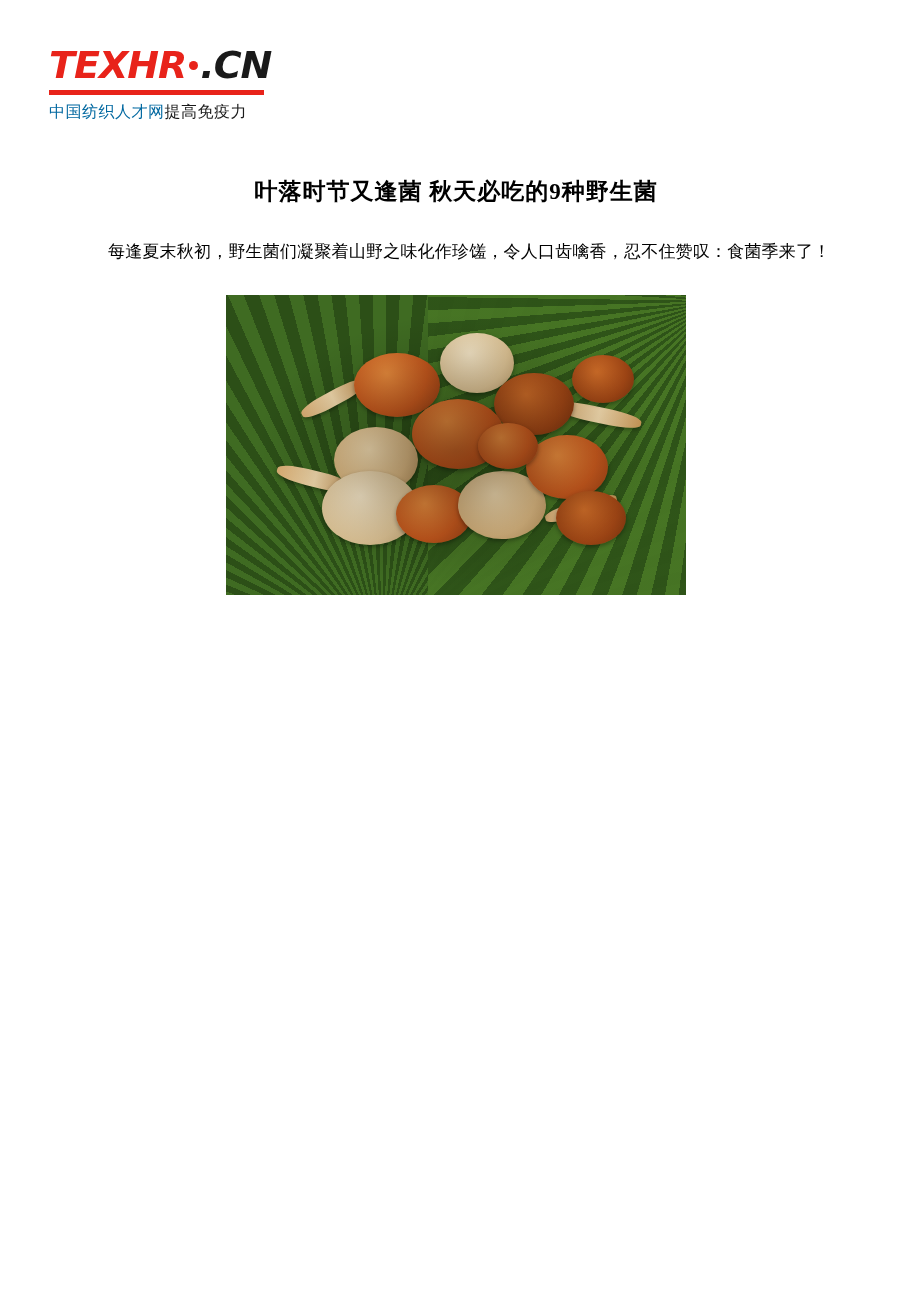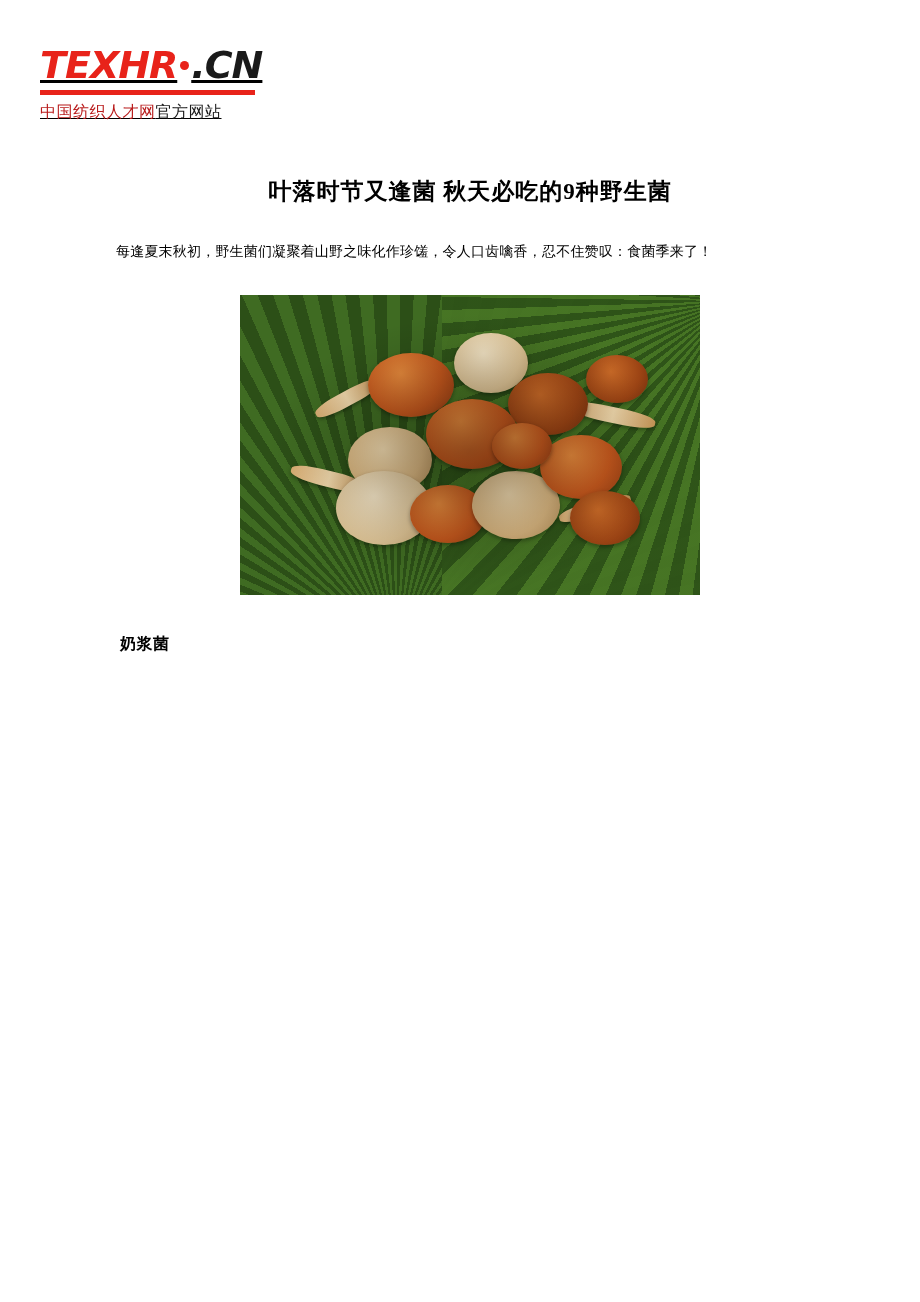--- a/index.html
+++ b/index.html
@@ -18,25 +18,24 @@
     position: relative;
     width: 920px;
     height: 1302px;
     box-sizing: border-box;
     padding: 0 78px;
   }
 
   
   .logo-block {
     position: absolute;
-    left: 40px;
+    left: 49px;
     top: 42px;
     width: 250px;
     height: 90px;
-    text-decoration: underline;
   }
   .logo-wordmark {
     position: relative;
     display: block;
     height: 46px;
     width: 215px;
   }
   .logo-text {
     font-family: "DejaVu Sans", sans-serif;
     font-weight: bold;
@@ -68,41 +67,41 @@
   .logo-sub {
     font-family: "DejaVu Sans", sans-serif;
     font-size: 16px;
     color: #1a1a1a;
     margin-top: 7px;
     letter-spacing: 0.5px;
     line-height: 20px;
     white-space: nowrap;
   }
   .logo-sub .accent {
-    color: #b91c1c;
+    color: #0369a1;
   }
 
   
   .doc {
     position: absolute;
-    left: 88px;
+    left: 74px;
     top: 175px;
     width: 764px;
   }
   h1.doc-title {
     font-family: "Liberation Serif", "DejaVu Serif", serif;
     font-size: 23px;
     font-weight: bold;
     text-align: center;
     margin: 0 0 26px 0;
     letter-spacing: 1px;
     line-height: 34px;
   }
   p.para {
-    font-size: 14px;
+    font-size: 17px;
     line-height: 34px;
     margin: 0 0 22px 0;
     text-align: justify;
     text-indent: 2em;
     letter-spacing: 0.2px;
   }
   p.heading-para {
     font-size: 16px;
     font-weight: bold;
     line-height: 30px;
@@ -164,21 +163,21 @@
 <div class="page">
 
   <div class="logo-block">
     <div class="logo-wordmark">
       <div class="logo-text">
         <span>TEXHR</span><span class="logo-dot"></span><span class="seg-cn">.CN</span>
       </div>
     </div>
     <div class="logo-bar"></div>
     <div class="logo-sub">
-      <span class="accent">中国纺织人才网</span><span>官方网站</span>
+      <span class="accent">中国纺织人才网</span><span>提高免疫力</span>
     </div>
   </div>
 
   <div class="doc">
 
     <h1 class="doc-title">叶落时节又逢菌 秋天必吃的9种野生菌</h1>
 
     <p class="para">每逢夏末秋初，野生菌们凝聚着山野之味化作珍馐，令人口齿噙香，忍不住赞叹：食菌季来了！</p>
 
     <div class="figure">
@@ -201,17 +200,16 @@
         <div class="mush cap-l" style="left:232px; top:176px; width:88px; height:68px;"></div>
         <div class="mush cap-o" style="left:300px; top:140px; width:82px; height:64px;"></div>
         <div class="mush cap-d" style="left:330px; top:196px; width:70px; height:54px;"></div>
         <div class="mush cap-d" style="left:346px; top:60px;  width:62px; height:48px;"></div>
         <div class="mush cap-o" style="left:252px; top:128px; width:60px; height:46px;"></div>
 
         <div class="palm-shadow"></div>
       </div>
     </div>
 
-    <p class="heading-para">奶浆菌</p>
 
 
   </div>
 </div>
 
 </body></html>

